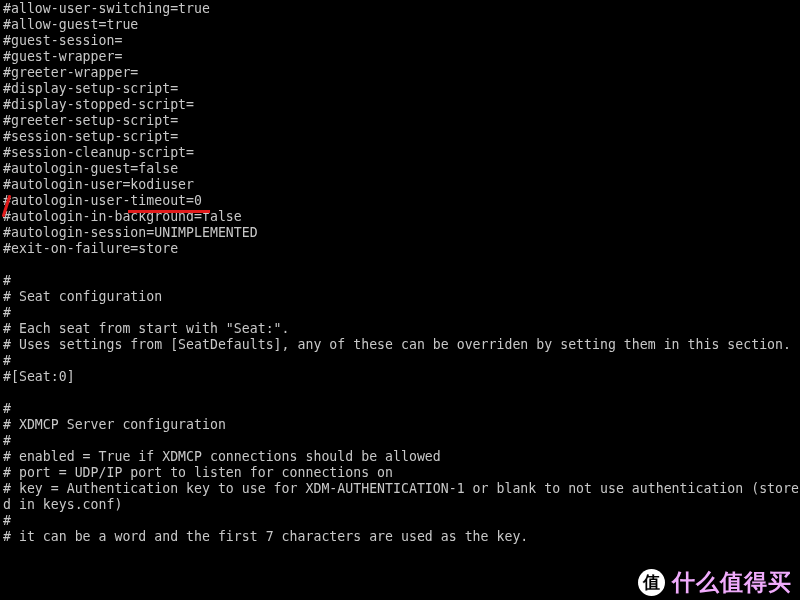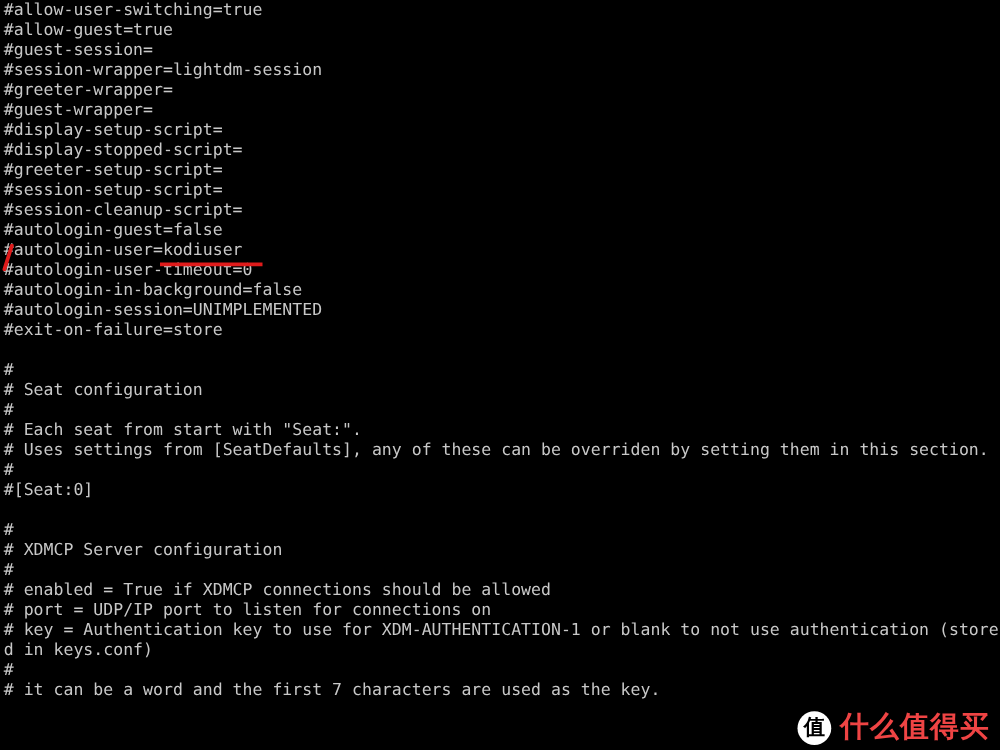--- a/index.html
+++ b/index.html
@@ -78,40 +78,39 @@
     border-radius: 50%;
     background: #ffffff;
     color: #000000;
     font-family: "DejaVu Sans", "Liberation Sans", sans-serif;
     font-size: 17px;
     font-weight: bold;
     line-height: 27px;
     text-align: center;
   }
   #watermark .wm-text {
-    color: #ef4444;
+    color: #f0abfc;
     font-family: "DejaVu Sans", "Liberation Sans", sans-serif;
     font-size: 23px;
     font-weight: bold;
     letter-spacing: 1px;
     line-height: 27px;
   }
 </style>
 </head>
 <body>
 
 <div id="screen" style="background: rgb(0, 0, 0);">
 
   <div id="console" style="color: rgb(200, 200, 200);">
       <div class="line">#allow-user-switching=true</div>
       <div class="line">#allow-guest=true</div>
       <div class="line">#guest-session=</div>
-      <div class="line">#session-wrapper=lightdm-session</div>
+      <div class="line">#guest-wrapper=</div>
       <div class="line">#greeter-wrapper=</div>
-      <div class="line">#guest-wrapper=</div>
       <div class="line">#display-setup-script=</div>
       <div class="line">#display-stopped-script=</div>
       <div class="line">#greeter-setup-script=</div>
       <div class="line">#session-setup-script=</div>
       <div class="line">#session-cleanup-script=</div>
       <div class="line">#autologin-guest=false</div>
       <div class="line">#autologin-user=kodiuser</div>
       <div class="line">#autologin-user-timeout=0</div>
       <div class="line">#autologin-in-background=false</div>
       <div class="line">#autologin-session=UNIMPLEMENTED</div>

